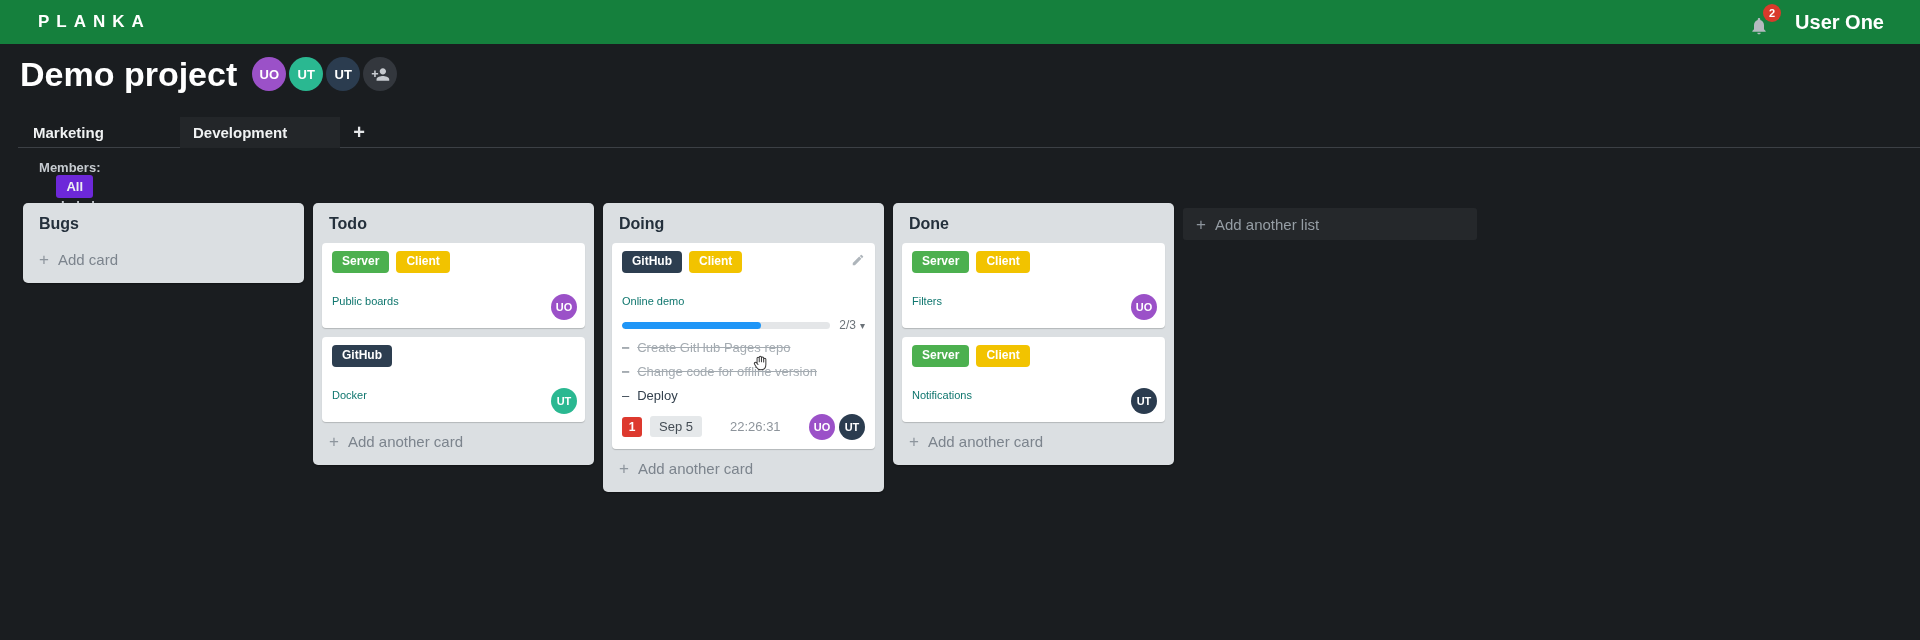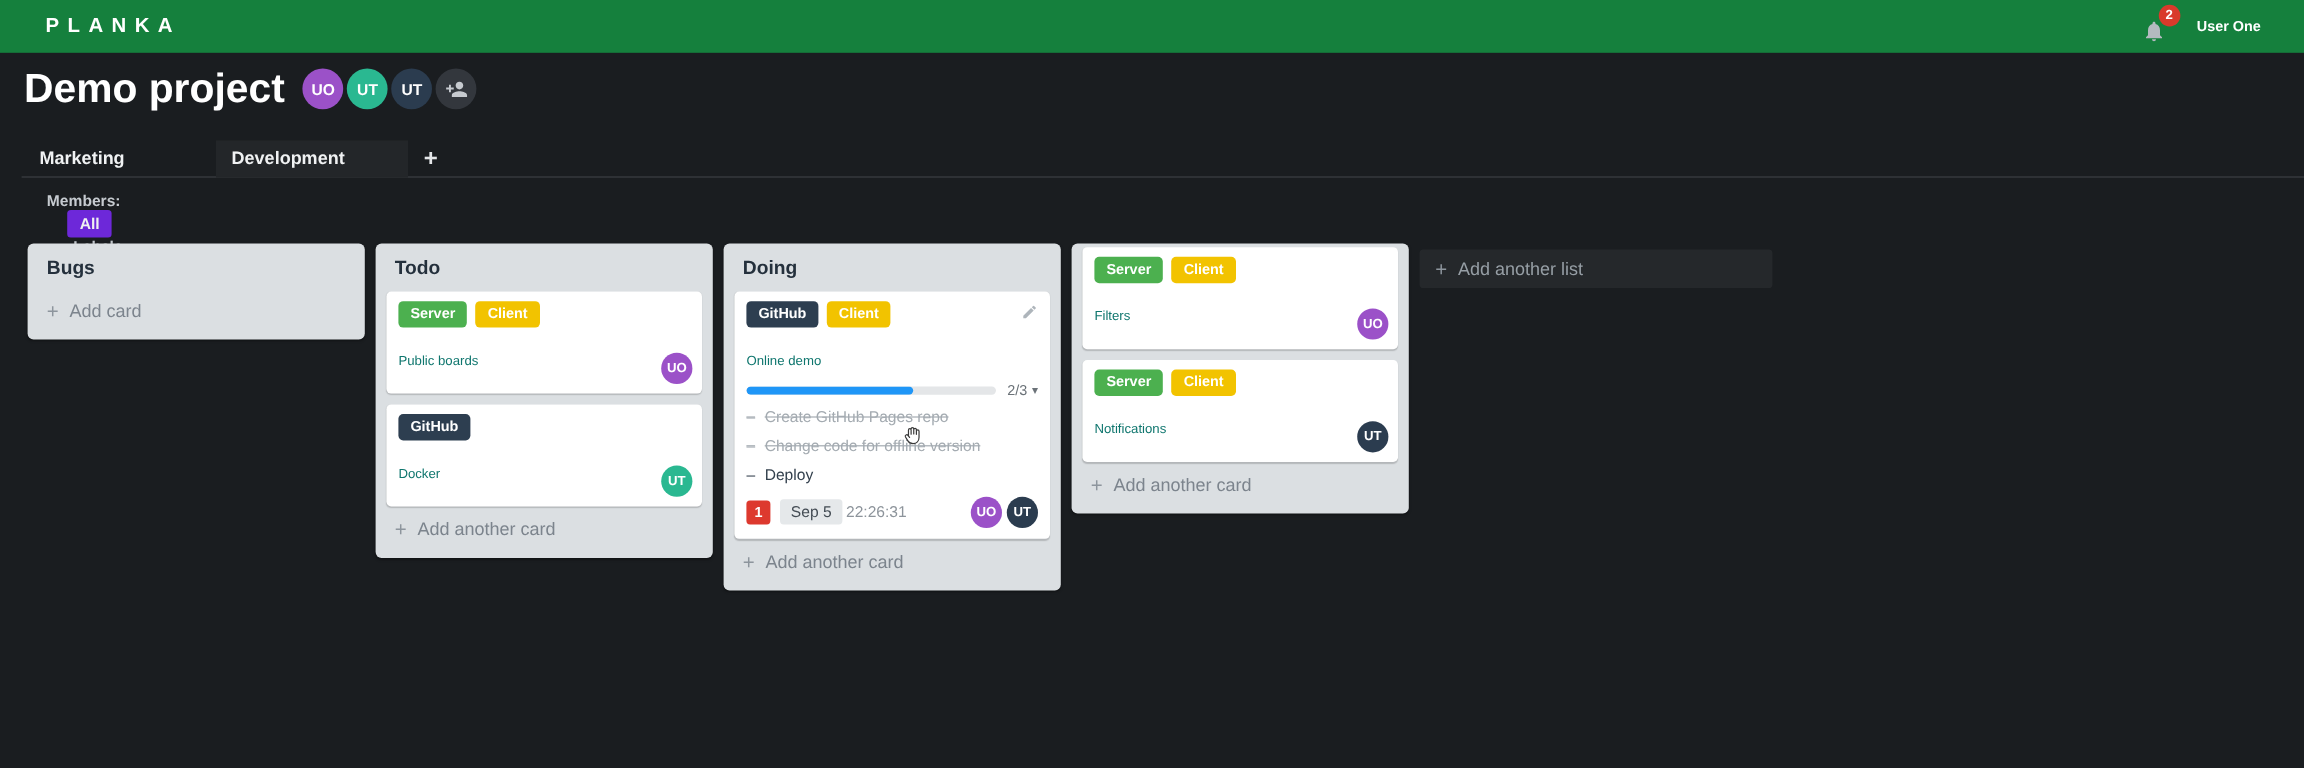--- a/index.html
+++ b/index.html
@@ -10,21 +10,21 @@
   
   .topbar{position:absolute;top:0;left:0;right:0;height:44px;background:#15803d;
           display:flex;align-items:center;z-index:5;}
   .logo{margin-left:38px;color:#fff;font-size:17px;font-weight:bold;letter-spacing:7px;cursor:pointer;}
   .topbar-right{margin-left:auto;display:flex;align-items:center;gap:22px;padding-right:36px;}
   .bell-wrap{position:relative;width:24px;height:24px;cursor:pointer;}
   .bell-wrap svg{position:absolute;left:0;bottom:-2px;}
   .notif-count{position:absolute;top:-6px;right:-8px;width:18px;height:18px;border-radius:50%;
           background:#d93a2b;color:#fff;font-size:11px;font-weight:bold;
           display:flex;align-items:center;justify-content:center;}
-  .user-name{color:#fff;font-size:12px;font-weight:bold;cursor:pointer;}
+  .user-name{color:#fff;font-size:20px;font-weight:bold;cursor:pointer;}
 
   
   .project-row{position:absolute;top:52px;left:20px;display:flex;align-items:center;gap:15px;}
   .project-title{margin:0;color:#fff;font-size:34px;font-weight:bold;line-height:44px;cursor:pointer;}
   .members-row{display:flex;align-items:center;gap:3px;}
   .avatar{border-radius:50%;color:#fff;font-weight:bold;display:flex;align-items:center;
           justify-content:center;flex:0 0 auto;cursor:pointer;}
   .avatar.lg{width:34px;height:34px;font-size:13px;}
   .avatar.sm{width:26px;height:26px;font-size:11px;}
   .add-member{width:34px;height:34px;border-radius:50%;background:#33373d;display:flex;
@@ -74,21 +74,21 @@
   .progress-label{font-size:12px;color:#6b7278;display:flex;align-items:center;gap:4px;cursor:pointer;}
   .chevron{font-size:10px;color:#6b7278;}
   .tasks{margin-top:8px;}
   .task{display:flex;gap:8px;font-size:13px;color:#33404d;margin:7px 0;line-height:1.3;}
   .task.done{color:#a4abb1;text-decoration:line-through;}
   .stats{display:flex;align-items:center;margin-top:9px;margin-bottom:1px;}
   .notif-badge{width:20px;height:20px;border-radius:3px;color:#fff;font-size:12px;font-weight:bold;
        display:flex;align-items:center;justify-content:center;}
   .due-badge{margin-left:8px;background:#e5e8ea;color:#444c54;font-size:13px;
        padding:3px 9px;border-radius:3px;cursor:pointer;}
-  .timer{margin-left:3px;font-size:13px;color:#8d949b;cursor:pointer;}
+  .timer{margin-left:28px;font-size:13px;color:#8d949b;cursor:pointer;}
   .stats .card-members{margin-left:auto;display:flex;gap:4px;}
 
   .add-list-btn{width:294px;height:32px;margin-top:5px;background:rgba(255,255,255,.05);
        border-radius:3px;display:flex;align-items:center;gap:9px;padding-left:13px;
        color:#969ea5;font-size:15px;box-sizing:border-box;cursor:pointer;flex:0 0 auto;}
 
   .cursor-hand{position:absolute;left:750px;top:352px;z-index:50;pointer-events:none;}
 </style>
 </head>
 <body>
@@ -225,20 +225,21 @@
           </div>
         </article>
       </div>
       <div class="list-add">
         <span class="plus-icon">+</span>
         <span>Add another card</span>
       </div>
     </section>
 
     <section class="list">
+      <div class="list-title">Done</div>
       <div class="cards">
         <article class="card fixed">
           <div class="card-labels">
             <span class="label" style="background-color: rgb(76, 176, 79);">Server</span>
             <span class="label" style="background-color: rgb(242, 195, 0);">Client</span>
           </div>
           <div class="card-name">Filters</div>
           <div class="card-avatars">
             <span class="avatar sm" style="background-color: rgb(155, 81, 200);">UO</span>
           </div>

